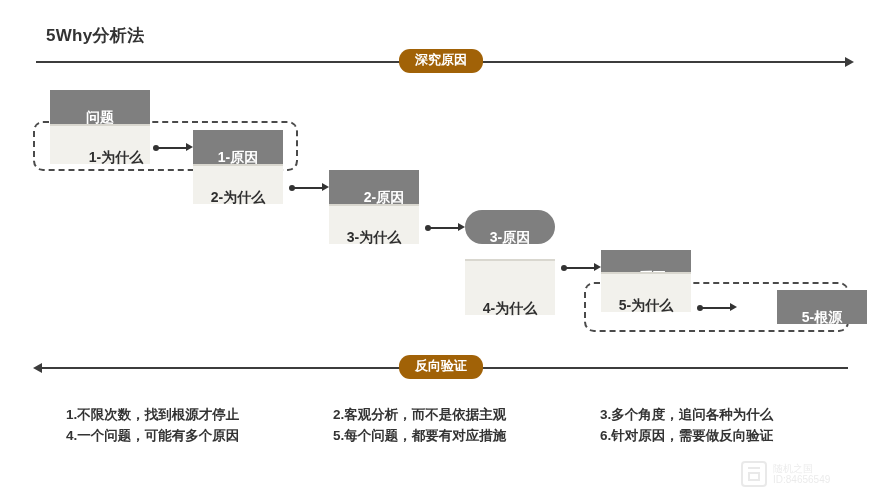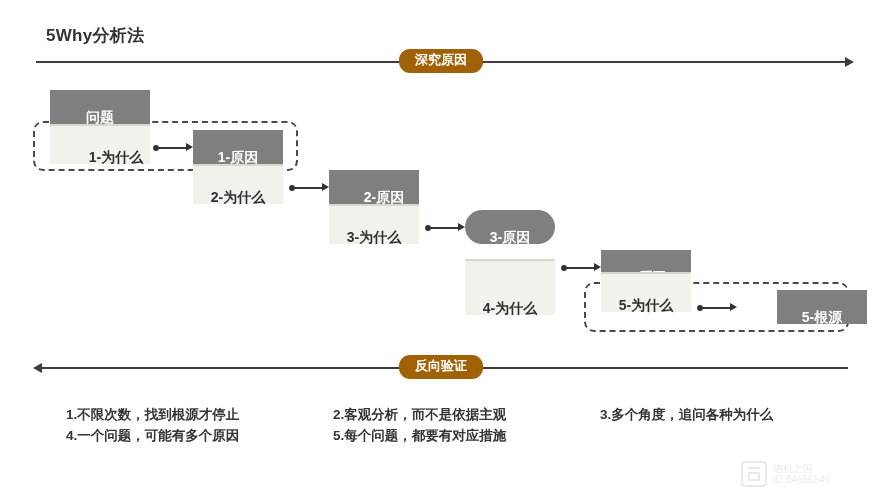--- a/index.html
+++ b/index.html
@@ -198,20 +198,21 @@
     <div class="foot-col fc1">
       <div class="foot-line">1.不限次数，找到根源才停止</div>
       <div class="foot-line">4.一个问题，可能有多个原因</div>
     </div>
     <div class="foot-col fc2">
       <div class="foot-line">2.客观分析，而不是依据主观</div>
       <div class="foot-line">5.每个问题，都要有对应措施</div>
     </div>
     <div class="foot-col fc3">
       <div class="foot-line">3.多个角度，追问各种为什么</div>
+      <div class="foot-line">6.针对原因，需要做反向验证</div>
     </div>
   </div>
 
   <div class="watermark">
     <div class="wm-logo"></div>
     <div class="wm-text">
       <span class="wm-name">随机之国</span>
       <span class="wm-id">ID:84656549</span>
     </div>
   </div>

